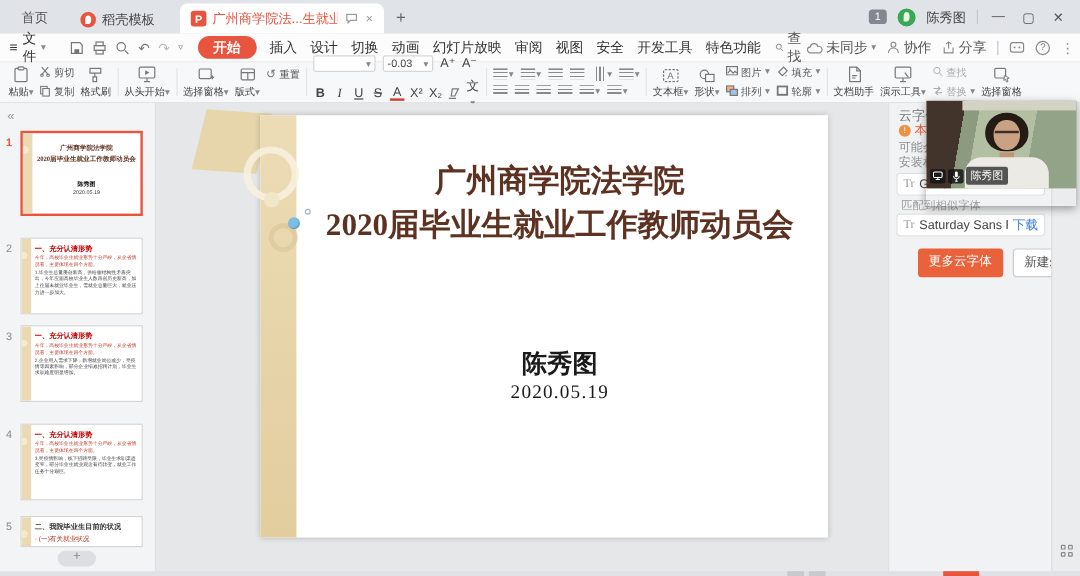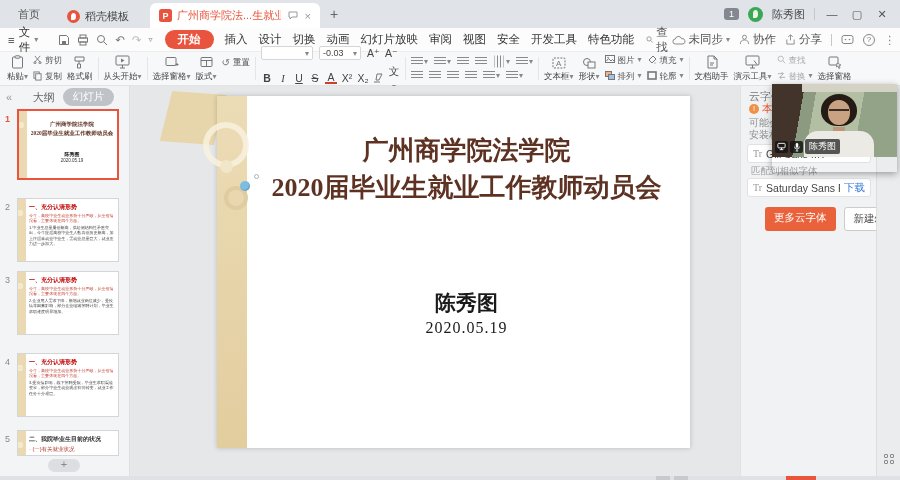--- a/index.html
+++ b/index.html
@@ -537,24 +537,20 @@
           </svg>
         </span>
       <span class="rlabel">选择窗格</span>
     </div>
   </div>
 </div>
 
 <div class="leftpanel">
   <div class="lp-head">
     <span class="lp-collapse">«</span>
-    <span class="lp-tabs">
-      <span class="lp-outline">大纲</span>
-      <span class="lp-slides-pill">幻灯片</span>
-    </span>
   </div>
 
   <span class="tnum sel" style="top:28px;">1</span>
   <div class="thumb sel" style="top:23px;height:71px;">
     <div class="tstrip"></div>
     <div class="tcontent">
       <div class="t1-titles">
         <div>广州商学院法学院</div>
         <div>2020届毕业生就业工作教师动员会</div>
       </div>

